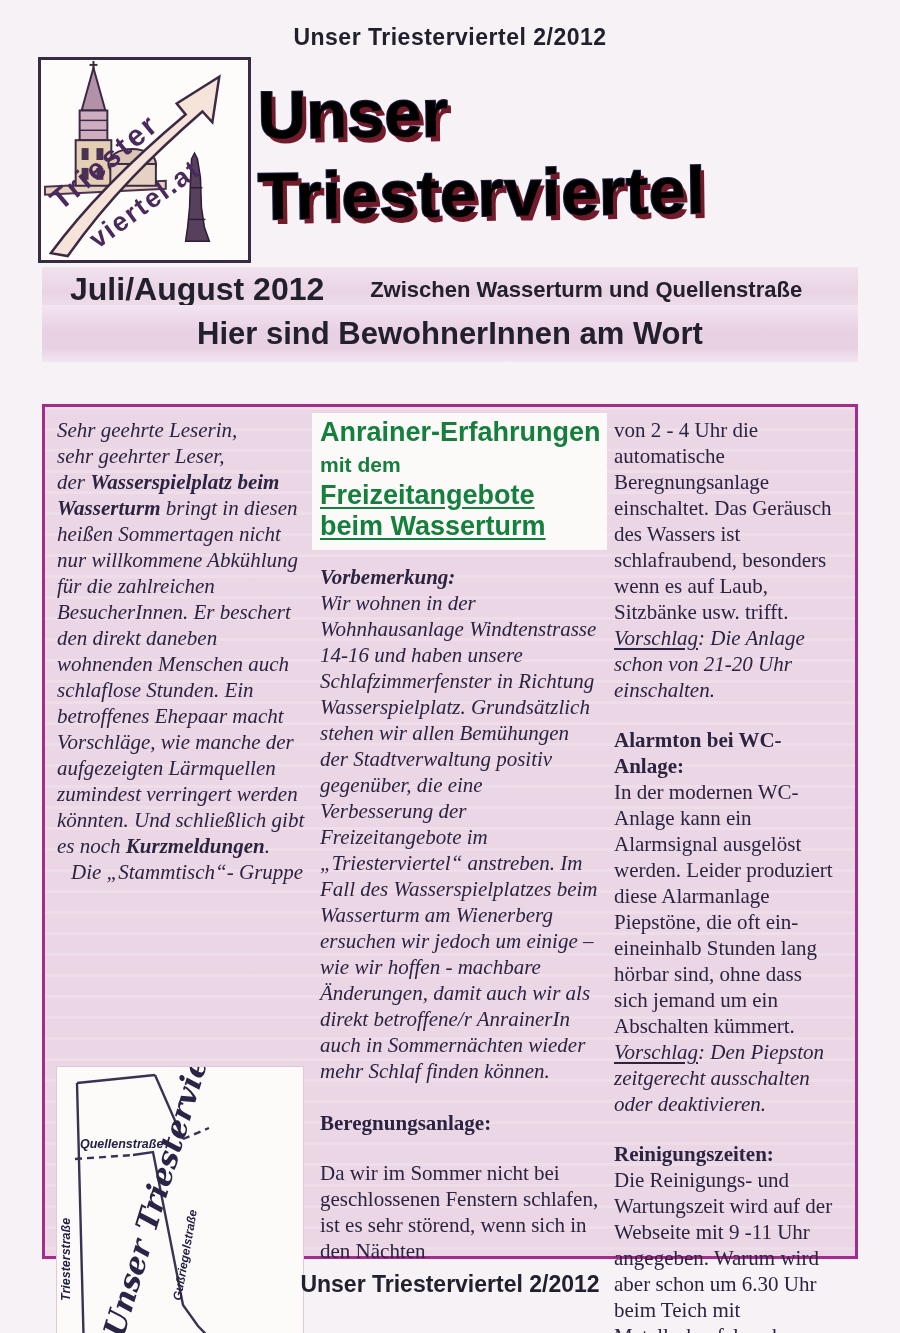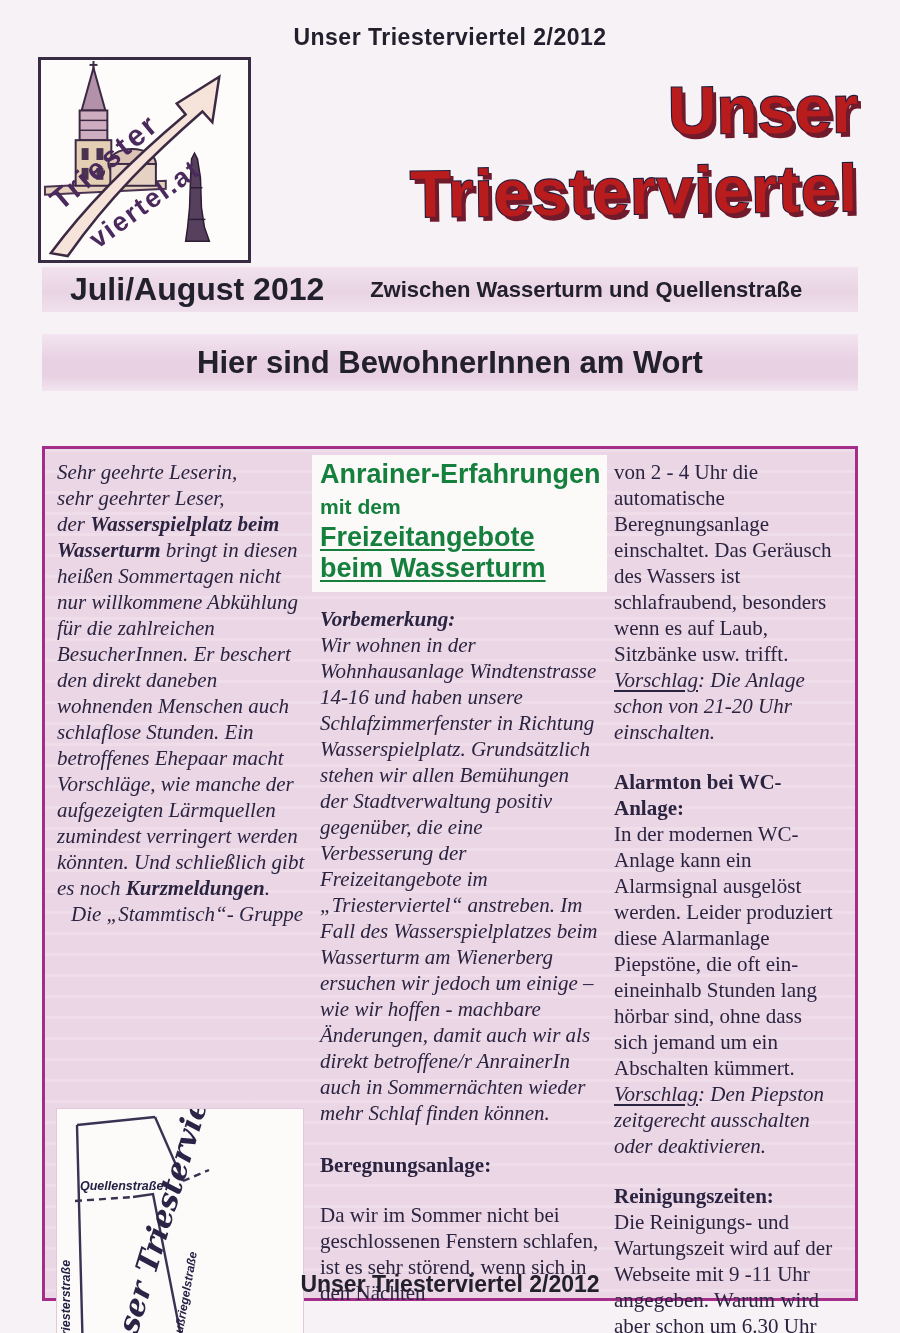--- a/index.html
+++ b/index.html
@@ -31,24 +31,24 @@
     position:absolute;left:38px;top:57px;width:213px;height:206px;
     background:#fefcfb;
     border:3px solid #3a2b44;
     box-sizing:border-box;
   }
   .logo-box svg{width:100%;height:100%;display:block;}
 
   
   .masthead-title{
     position:absolute;left:258px;top:78px;width:600px;height:185px;
-    text-align:right;
+    text-align:left;
     font-family:"Liberation Sans", sans-serif;
     font-weight:bold;
-    color:#b91c1c;
+    color:#000000;
     -webkit-text-stroke:2.2px #1d1d3f;
     paint-order:stroke fill;
     text-shadow:4px 5px 0 #701a2c;
     line-height:1;
   }
   .masthead-title .t1{font-size:67px;display:block;transform:rotate(-0.6deg);}
   .masthead-title .t2{font-size:66px;display:block;margin-top:14px;letter-spacing:1px;transform:rotate(-0.8deg);}
 
   
   .date-bar{
@@ -56,40 +56,39 @@
     background:linear-gradient(180deg,#f1e2ee 0%,#e9d4e4 55%,#f0e0ec 100%);
     font-family:"Liberation Sans", sans-serif;
     font-weight:bold;color:#23202e;
     display:flex;align-items:center;
   }
   .date-bar .date{font-size:32px;margin-left:28px;white-space:nowrap;}
   .date-bar .subtitle{font-size:22px;flex:1;text-align:center;padding-right:10px;white-space:nowrap;}
 
   
   .banner{
-    position:absolute;left:42px;top:334px;width:816px;height:57px;
+    position:absolute;left:42px;top:305px;width:816px;height:57px;
     background:linear-gradient(180deg,#f3e5f1 0%,#e8d1e3 45%,#e8d1e3 75%,#f3e5f1 100%);
     display:flex;align-items:center;justify-content:center;
     font-family:"Liberation Sans", sans-serif;
     font-weight:bold;font-size:31px;color:#23202e;
   }
 
   
   .article-box{
     position:absolute;left:42px;top:404px;width:816px;height:855px;
     box-sizing:border-box;
     border:3px solid #a52d8a;
     background:
       repeating-linear-gradient(180deg, rgba(255,255,255,0.18) 0 3px, rgba(0,0,0,0) 3px 21px),
       #ebd6e5;
     display:grid;
     grid-template-columns:250px 281px 1fr;
     column-gap:13px;
     padding:8px 22px 6px 12px;
-    margin-top:42px;
   }
   .col{font-size:21px;line-height:26px;}
   .col-left{display:flex;flex-direction:column;font-style:italic;}
   .col-left .intro{margin:2px 0 0 0;}
   .stammtisch{padding-left:14px;margin-top:0;}
 
   
   .map-box{
     margin-top:auto;
     width:246px;height:360px;

